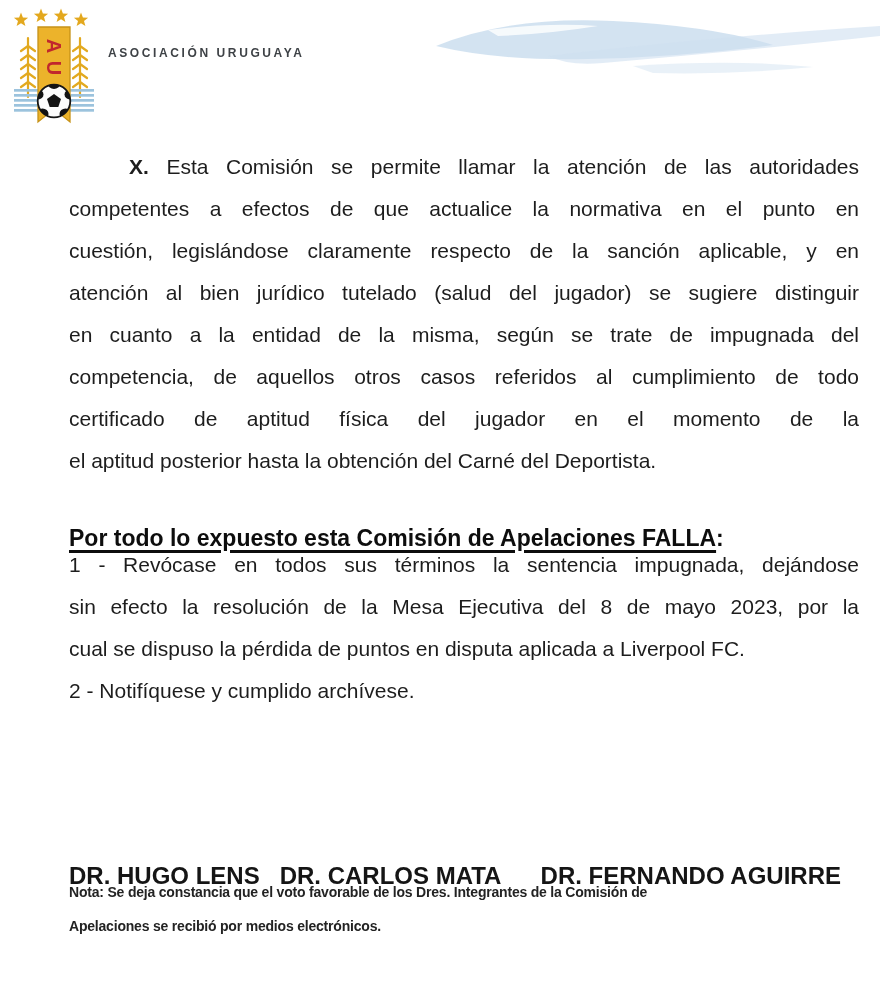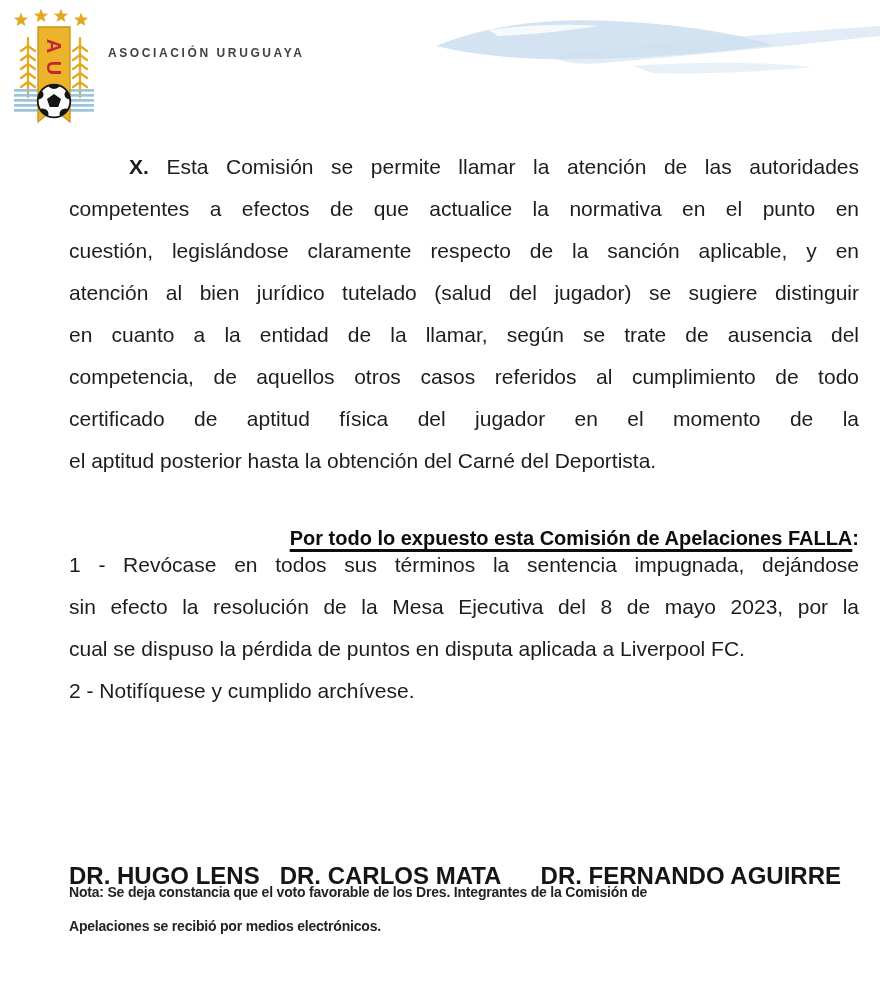--- a/index.html
+++ b/index.html
@@ -22,21 +22,21 @@
   
   .textblock { position:absolute; left:45px; width:790px;margin-left:24px; }
   .body-size { font-size:21px; line-height:42px; }
   .jl { text-align:justify; text-align-last:justify; text-justify:inter-word; }
   .ll { text-align:left; }
   .b  { font-weight:bold; }
 
   .para   { top:146px; }
   .para .indent { padding-left:60px; }
 
-  .heading { top:517px; font-weight:bold; font-size:20px; line-height:42px; color:#0d0d0d;text-align:right; }
+  .heading { top:517px; font-weight:bold; font-size:23px; line-height:42px; color:#0d0d0d; }
   .heading .ul {
     text-decoration:underline;
     text-decoration-thickness:2.5px;
     text-underline-offset:4px;
   }
 
   .ruling { top:544px; }
 
   .sign {
     top:771px; font-weight:bold; font-size:24px; line-height:42px;
@@ -122,21 +122,21 @@
 
   <div class="org">
     <div>ASOCIACIÓN URUGUAYA</div>
   </div>
 
   <div class="textblock body-size para">
     <div class="jl indent"><span class="b">X.</span><span> Esta Comisión se permite llamar la atención de las autoridades</span></div>
     <div class="jl">competentes a efectos de que actualice la normativa en el punto en</div>
     <div class="jl">cuestión, legislándose claramente respecto de la sanción aplicable, y en</div>
     <div class="jl">atención al bien jurídico tutelado (salud del jugador) se sugiere distinguir</div>
-    <div class="jl">en cuanto a la entidad de la llamar, según se trate  de ausencia del</div>
+    <div class="jl">en cuanto a la entidad de la misma, según se trate  de impugnada del</div>
     <div class="jl">competencia, de aquellos otros casos  referidos al cumplimiento de todo</div>
     <div class="jl">certificado de aptitud física del jugador en el momento de la</div>
     <div class="ll">el aptitud posterior hasta la obtención del Carné del Deportista.</div>
   </div>
 
   <div class="textblock heading"><span class="ul">Por todo lo expuesto esta Comisión de Apelaciones FALLA</span><span>:</span></div>
 
   <div class="textblock body-size ruling">
     <div class="jl">1 - Revócase en todos sus términos la sentencia  impugnada, dejándose</div>
     <div class="jl">sin efecto la resolución de la Mesa Ejecutiva del 8 de mayo 2023, por la</div>

